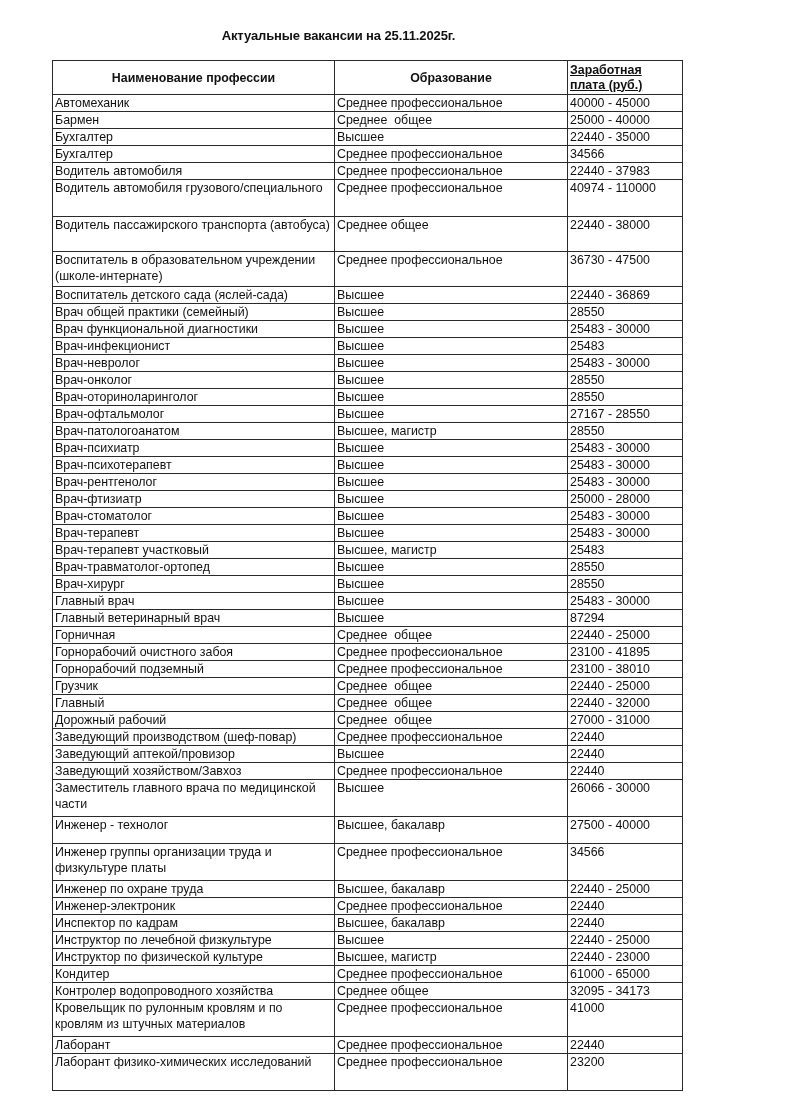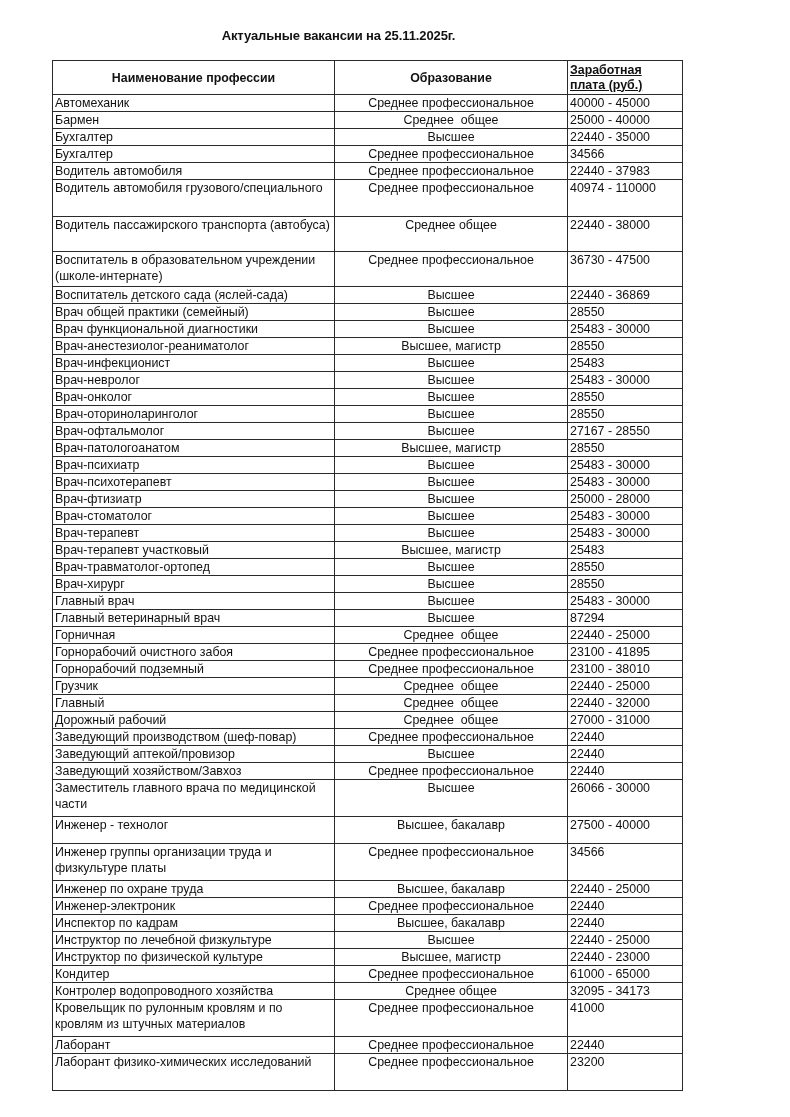--- a/index.html
+++ b/index.html
@@ -13,21 +13,21 @@
   table.vac col.c2 { width: 233px; }
   table.vac col.c3 { width: 115px; }
   table.vac th, table.vac td { border: 1px solid #2a2a2a; padding: 0 2px; vertical-align: top;
               font-size: 12.4px; line-height: 16px; white-space: nowrap; overflow: hidden; }
   table.vac th { font-weight: bold; vertical-align: middle; height: 33px; text-align: center; }
   table.vac th.h3 { text-align: left; white-space: normal; line-height: 15px; text-decoration: underline; }
   table.vac td { height: 16px; }
   table.vac tr.tall td { height: 34px; white-space: normal; margin-top: 29px; }
   table.vac tr.tall2 td { height: 36px; white-space: normal; }
   table.vac tr.mid td { height: 26px; margin-top: 44px; }
-  table.vac td.pre { white-space: pre; text-align: center; }
+  table.vac td.pre { white-space: pre; }
 </style>
 </head>
 <body>
 
 <div class="title">Актуальные вакансии на 25.11.2025г.</div>
 
 <table class="vac">
   <colgroup>
       <col class="c1">
       <col class="c2">
@@ -90,25 +90,20 @@
         <td>Врач общей практики (семейный)</td>
         <td class="pre">Высшее</td>
         <td>28550</td>
       </tr>
       <tr>
         <td>Врач функциональной диагностики</td>
         <td class="pre">Высшее</td>
         <td>25483 - 30000</td>
       </tr>
       <tr>
-        <td>Врач-анестезиолог-реаниматолог</td>
-        <td class="pre">Высшее, магистр</td>
-        <td>28550</td>
-      </tr>
-      <tr>
         <td>Врач-инфекционист</td>
         <td class="pre">Высшее</td>
         <td>25483</td>
       </tr>
       <tr>
         <td>Врач-невролог</td>
         <td class="pre">Высшее</td>
         <td>25483 - 30000</td>
       </tr>
       <tr>
@@ -131,20 +126,25 @@
         <td class="pre">Высшее, магистр</td>
         <td>28550</td>
       </tr>
       <tr>
         <td>Врач-психиатр</td>
         <td class="pre">Высшее</td>
         <td>25483 - 30000</td>
       </tr>
       <tr>
         <td>Врач-психотерапевт</td>
+        <td class="pre">Высшее</td>
+        <td>25483 - 30000</td>
+      </tr>
+      <tr>
+        <td>Врач-рентгенолог</td>
         <td class="pre">Высшее</td>
         <td>25483 - 30000</td>
       </tr>
       <tr>
         <td>Врач-фтизиатр</td>
         <td class="pre">Высшее</td>
         <td>25000 - 28000</td>
       </tr>
       <tr>
         <td>Врач-стоматолог</td>

